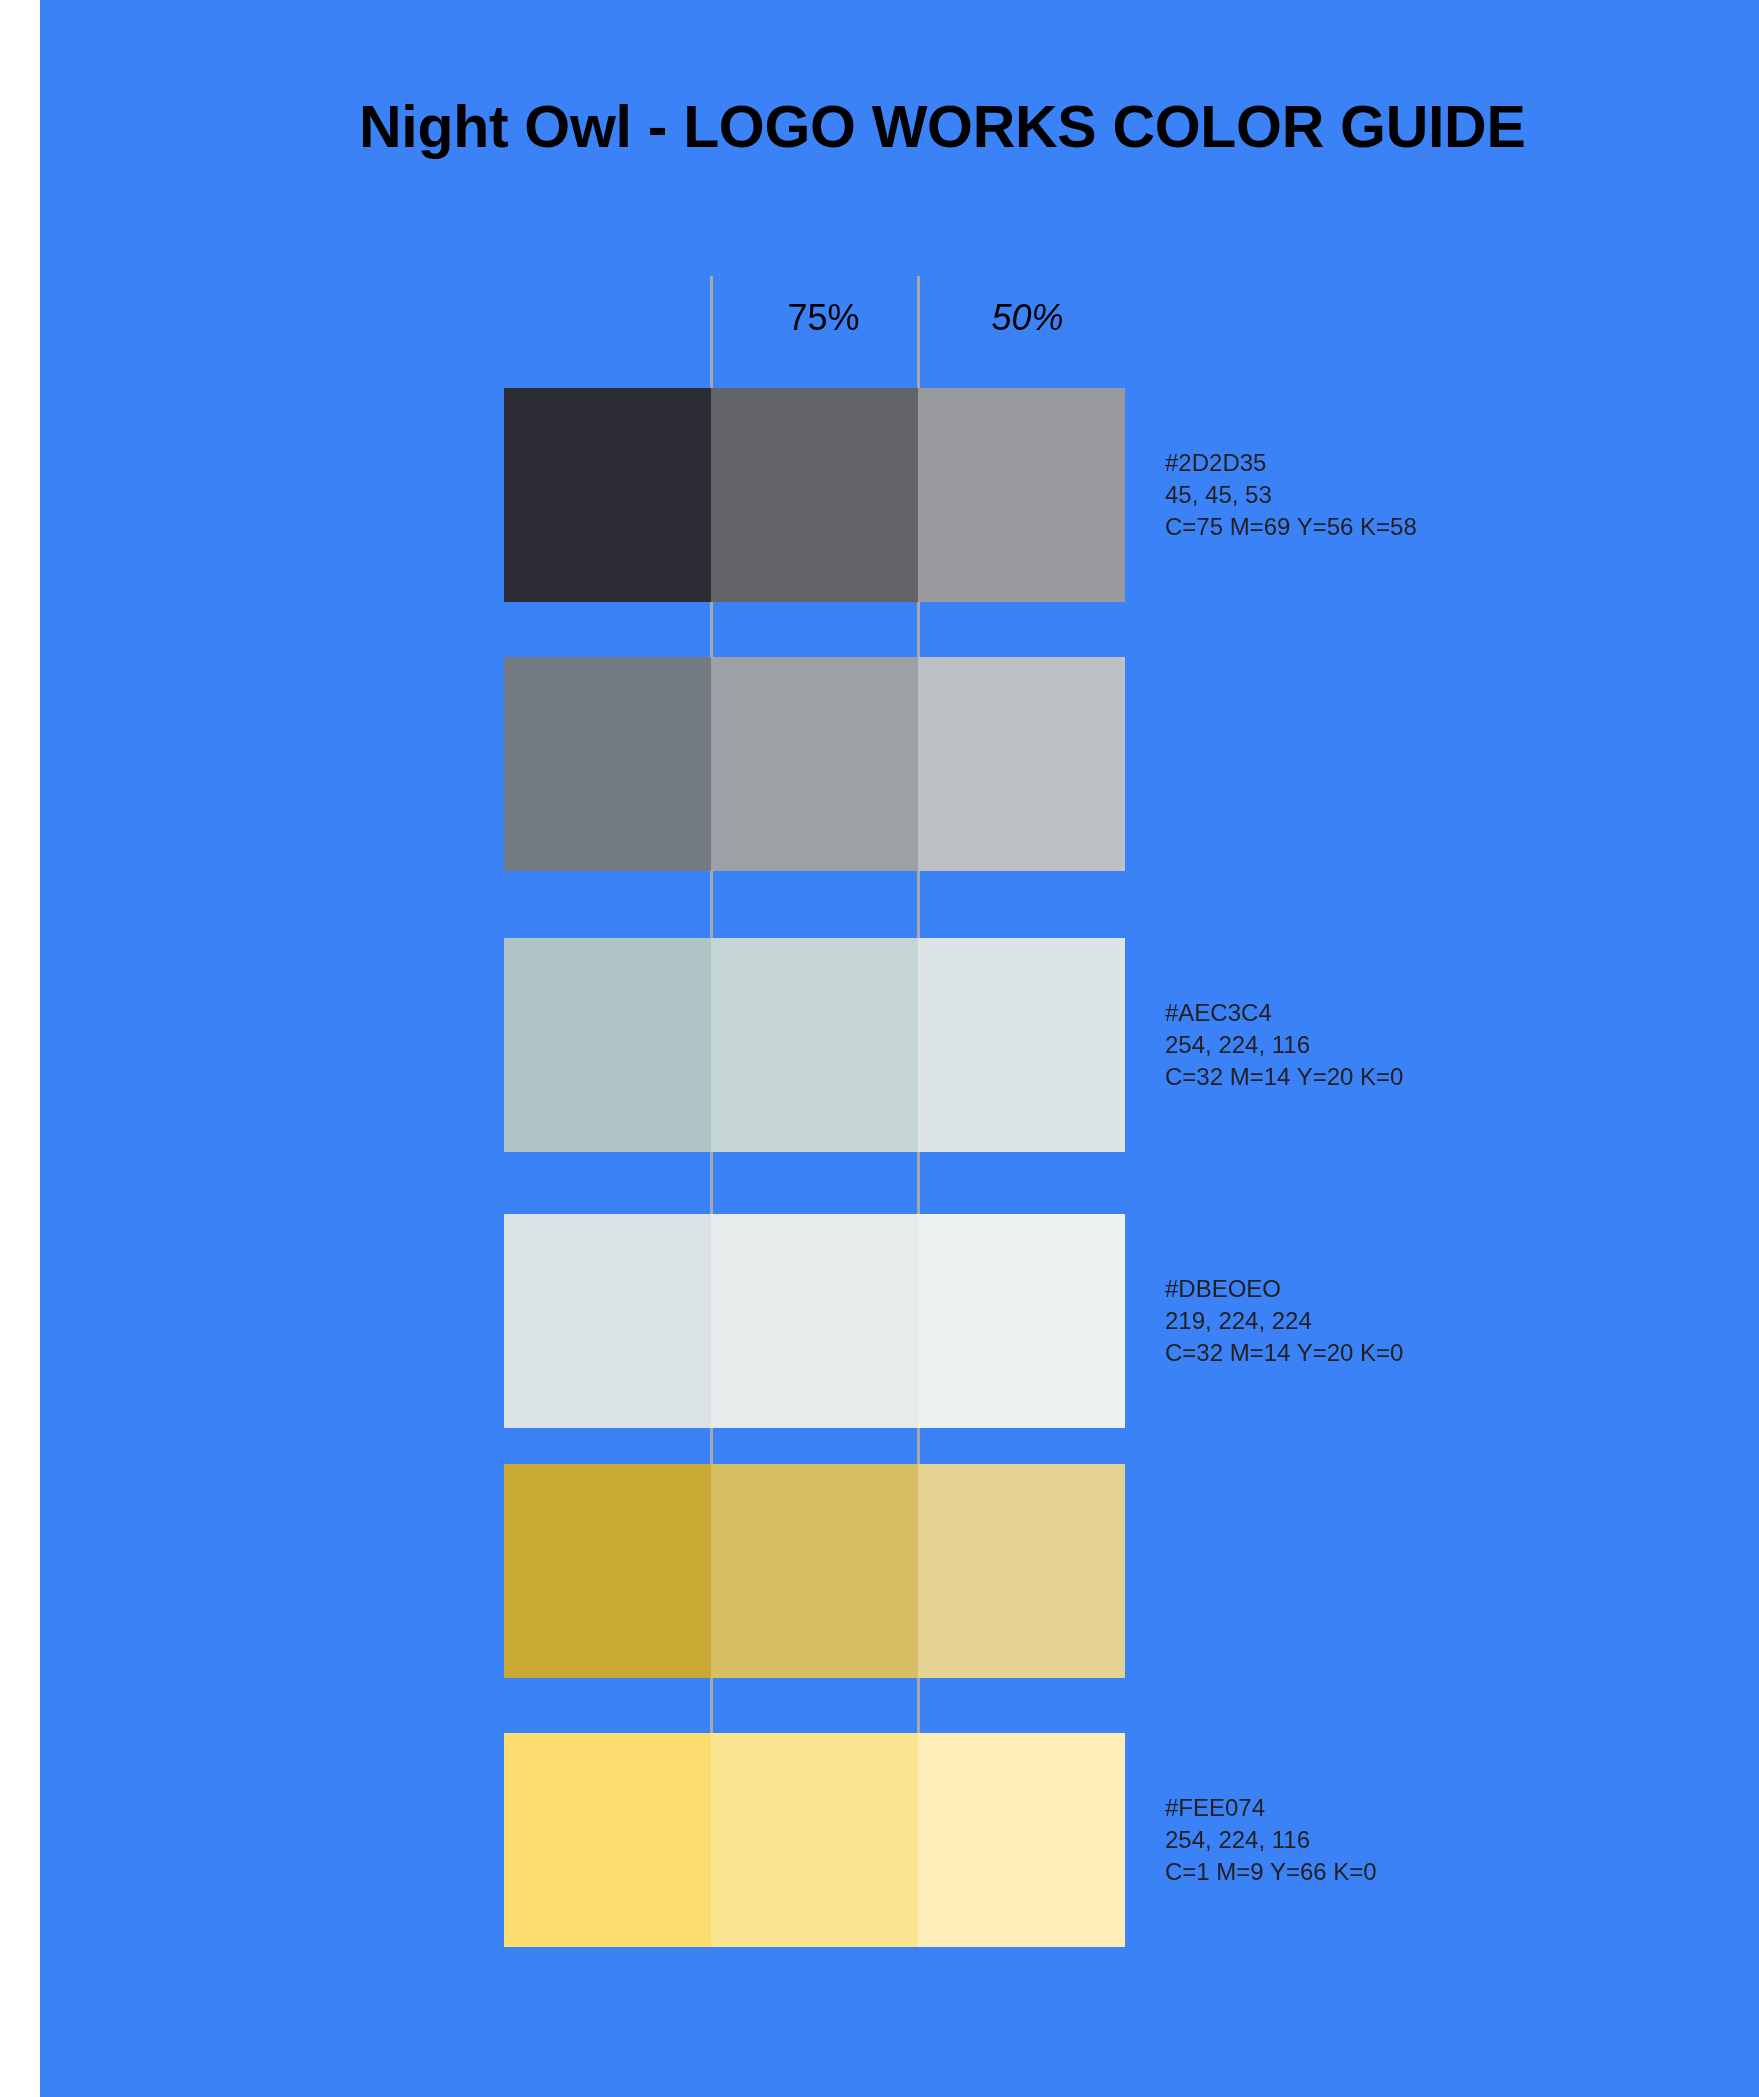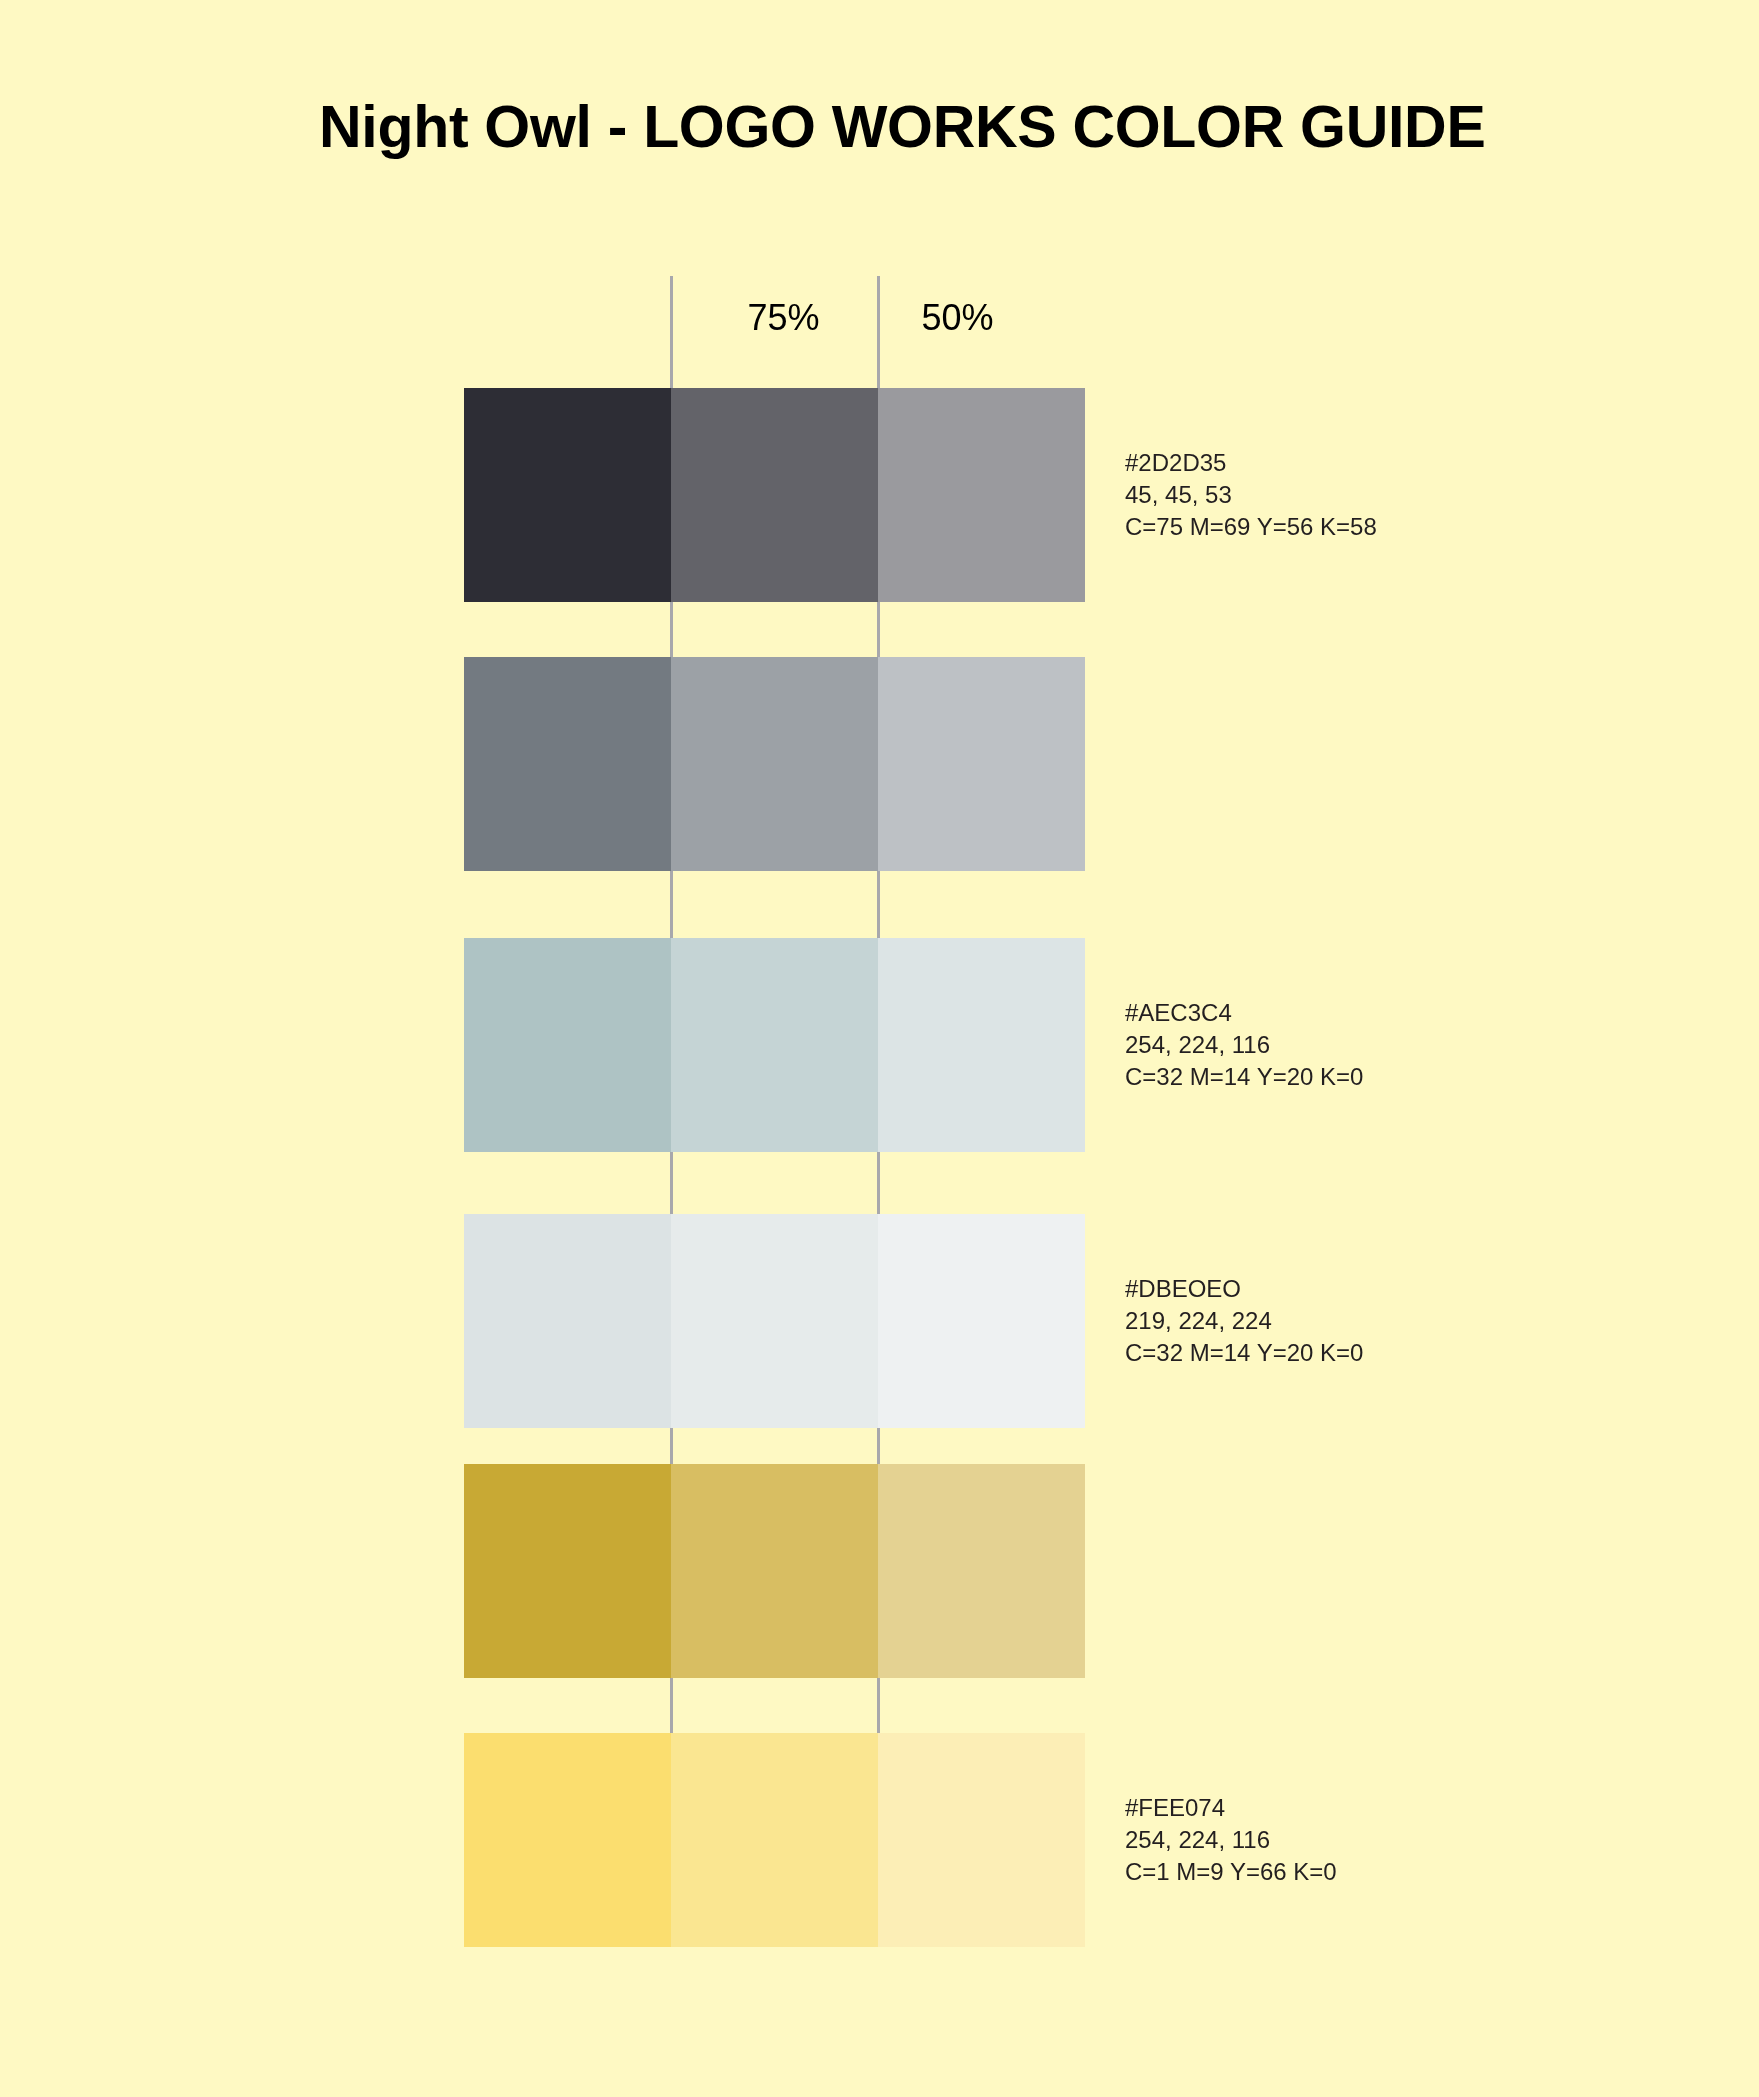--- a/index.html
+++ b/index.html
@@ -48,21 +48,21 @@
   .tint-header {
     position: absolute;
     top: -88px;
     width: 207px;
     text-align: center;
     font-size: 36px;
     color: #000000;
     line-height: 1;
   }
   .tint-header.c75 { left: 216px; }
-  .tint-header.c50 { left: 390px; }
+  .tint-header.c50 { left: 420px; font-style: italic; }
 
   
   .divider {
     position: absolute;
     width: 2.8px;
     background: #a8a8ac;
     top: -112px;
     height: 1673px;
   }
   .divider.d1 { left: 206px; }
@@ -94,21 +94,21 @@
     font-size: 24px;
     line-height: 1.34;
     color: #231f20;
     white-space: nowrap;
   }
   .swatch-info div { display: block; }
 </style>
 </head>
 <body>
 
-<div id="page" style="background: #fef9c3;">
+<div id="page" style="background: #3b82f6; margin-left: 40px;">
 
   <div id="title">Night Owl - LOGO WORKS COLOR GUIDE</div>
 
   <div id="grid">
 
     <div class="tint-header c75">75%</div>
     <div class="tint-header c50">50%</div>
 
     <div class="divider d1" style="height: 1671px; background: rgb(168, 168, 172);"></div>
     <div class="divider d2" style="height: 1671px; background: rgb(168, 168, 172);"></div>

